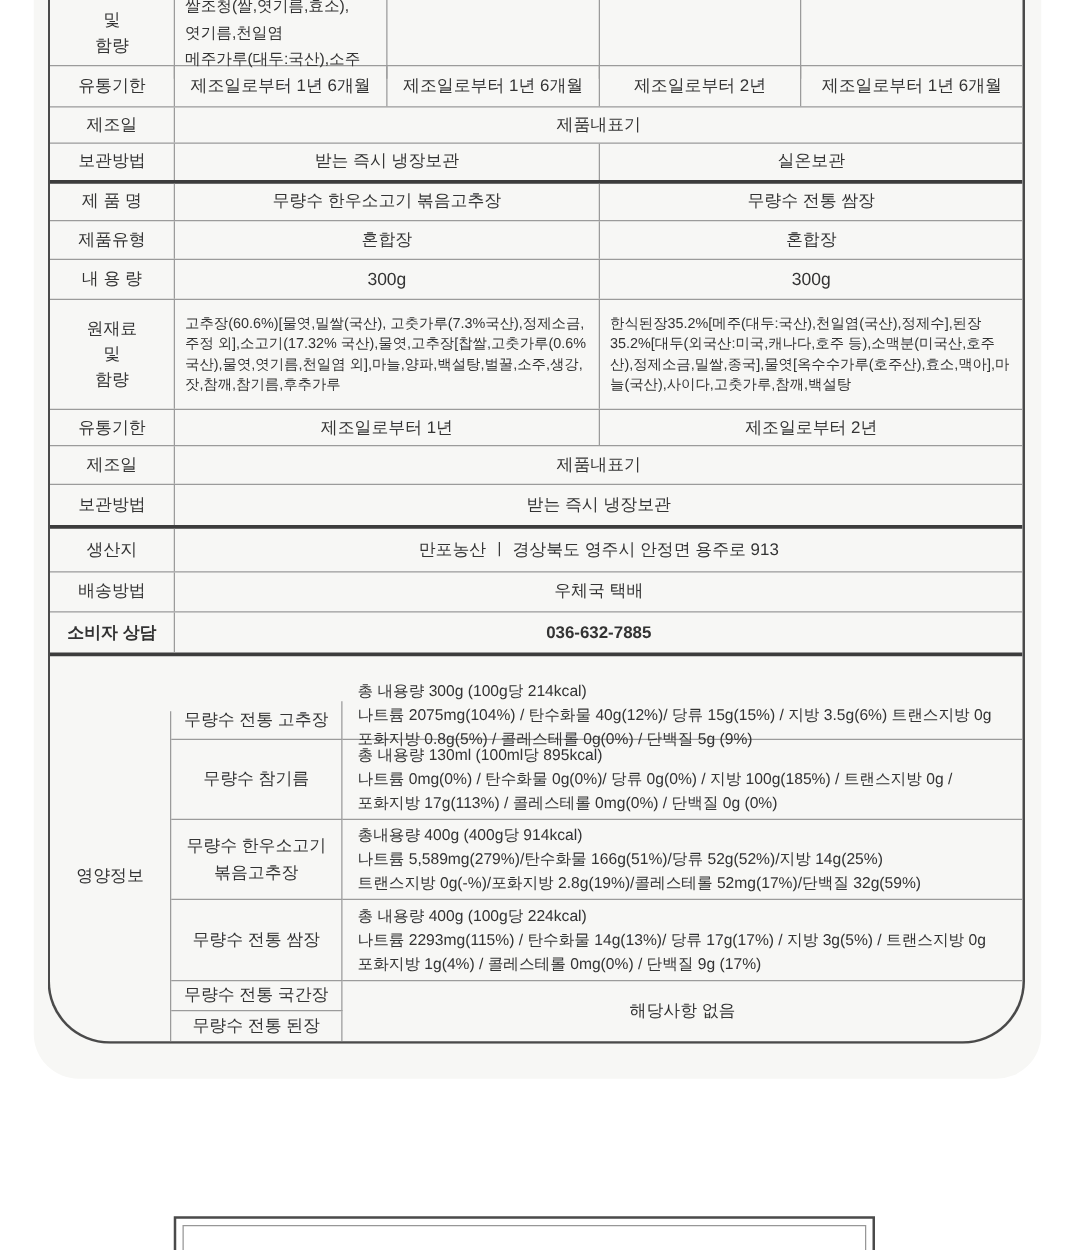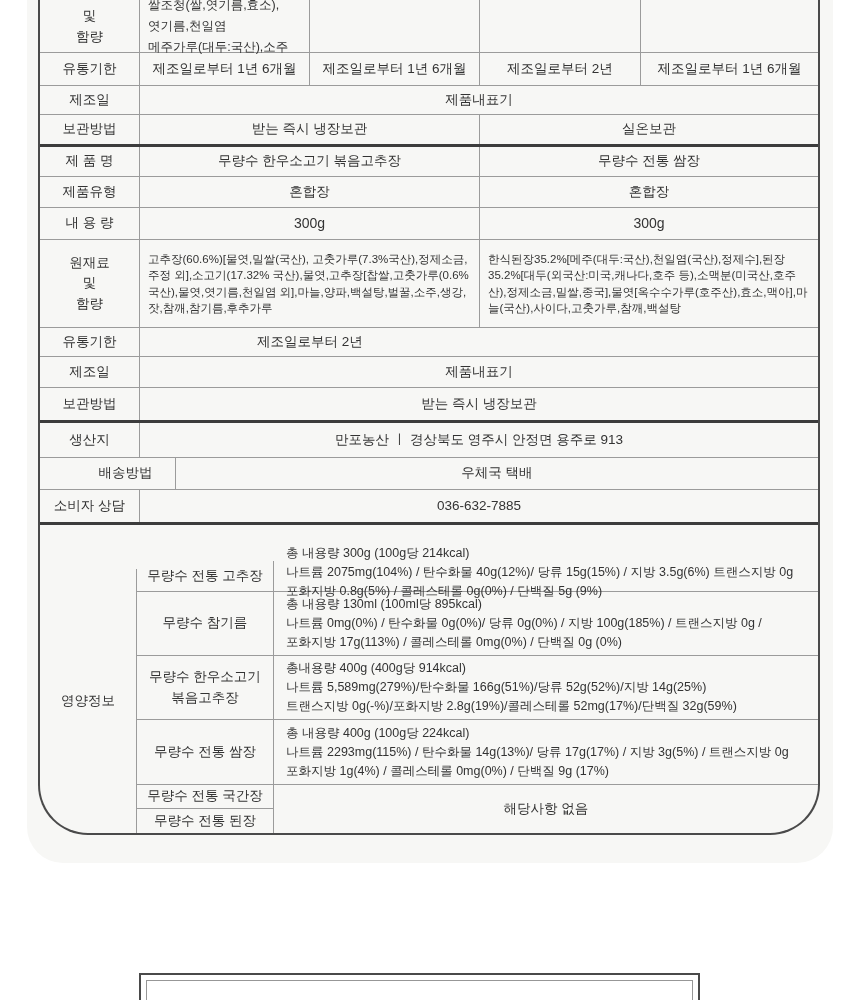--- a/index.html
+++ b/index.html
@@ -93,42 +93,43 @@
       </div>
       <div class="row cB" style="height:87px;">
         <div class="cell ml">원재료
 및
 함량</div>
         <div class="cell left small">고추장(60.6%)[물엿,밀쌀(국산), 고춧가루(7.3%국산),정제소금,주정 외],소고기(17.32% 국산),물엿,고추장[찹쌀,고춧가루(0.6%국산),물엿,엿기름,천일염 외],마늘,양파,백설탕,벌꿀,소주,생강,잣,참깨,참기름,후추가루</div>
         <div class="cell left small">한식된장35.2%[메주(대두:국산),천일염(국산),정제수],된장35.2%[대두(외국산:미국,캐나다,호주 등),소맥분(미국산,호주산),정제소금,밀쌀,종국],물엿[옥수수가루(호주산),효소,맥아],마늘(국산),사이다,고춧가루,참깨,백설탕</div>
       </div>
       <div class="row cB" style="height:28px;">
         <div class="cell">유통기한</div>
+        <div class="cell">제조일로부터 1년</div>
         <div class="cell">제조일로부터 2년</div>
       </div>
       <div class="row cS" style="height:30px;">
         <div class="cell">제조일</div>
         <div class="cell">제품내표기</div>
       </div>
       <div class="row cS" style="height:32px;">
         <div class="cell">보관방법</div>
         <div class="cell">받는 즉시 냉장보관</div>
       </div>
     </div>
 
     <div class="sec">
       <div class="row cS" style="height:34px;">
         <div class="cell">생산지</div>
         <div class="cell">만포농산  ㅣ 경상북도 영주시 안정면 용주로 913</div>
       </div>
-      <div class="row cS" style="height:31px;padding-left:36px;">
+      <div class="row cS" style="height:31px;">
         <div class="cell">배송방법</div>
         <div class="cell">우체국 택배</div>
       </div>
-      <div class="row cS" style="height:32px;">
+      <div class="row cS" style="height:32px;font-weight:bold;">
         <div class="cell">소비자 상담</div>
         <div class="cell">036-632-7885</div>
       </div>
     </div>
 
     <div class="sec last nutri">
       <div class="cell nlabel">영양정보</div>
 
       <div class="cell nname" style="grid-row:1;margin-top:36px;">무량수 전통 고추장</div>
       <div class="cell left ml ninfo" style="grid-row:1;margin-top:28px;">총 내용량 300g (100g당 214kcal)

